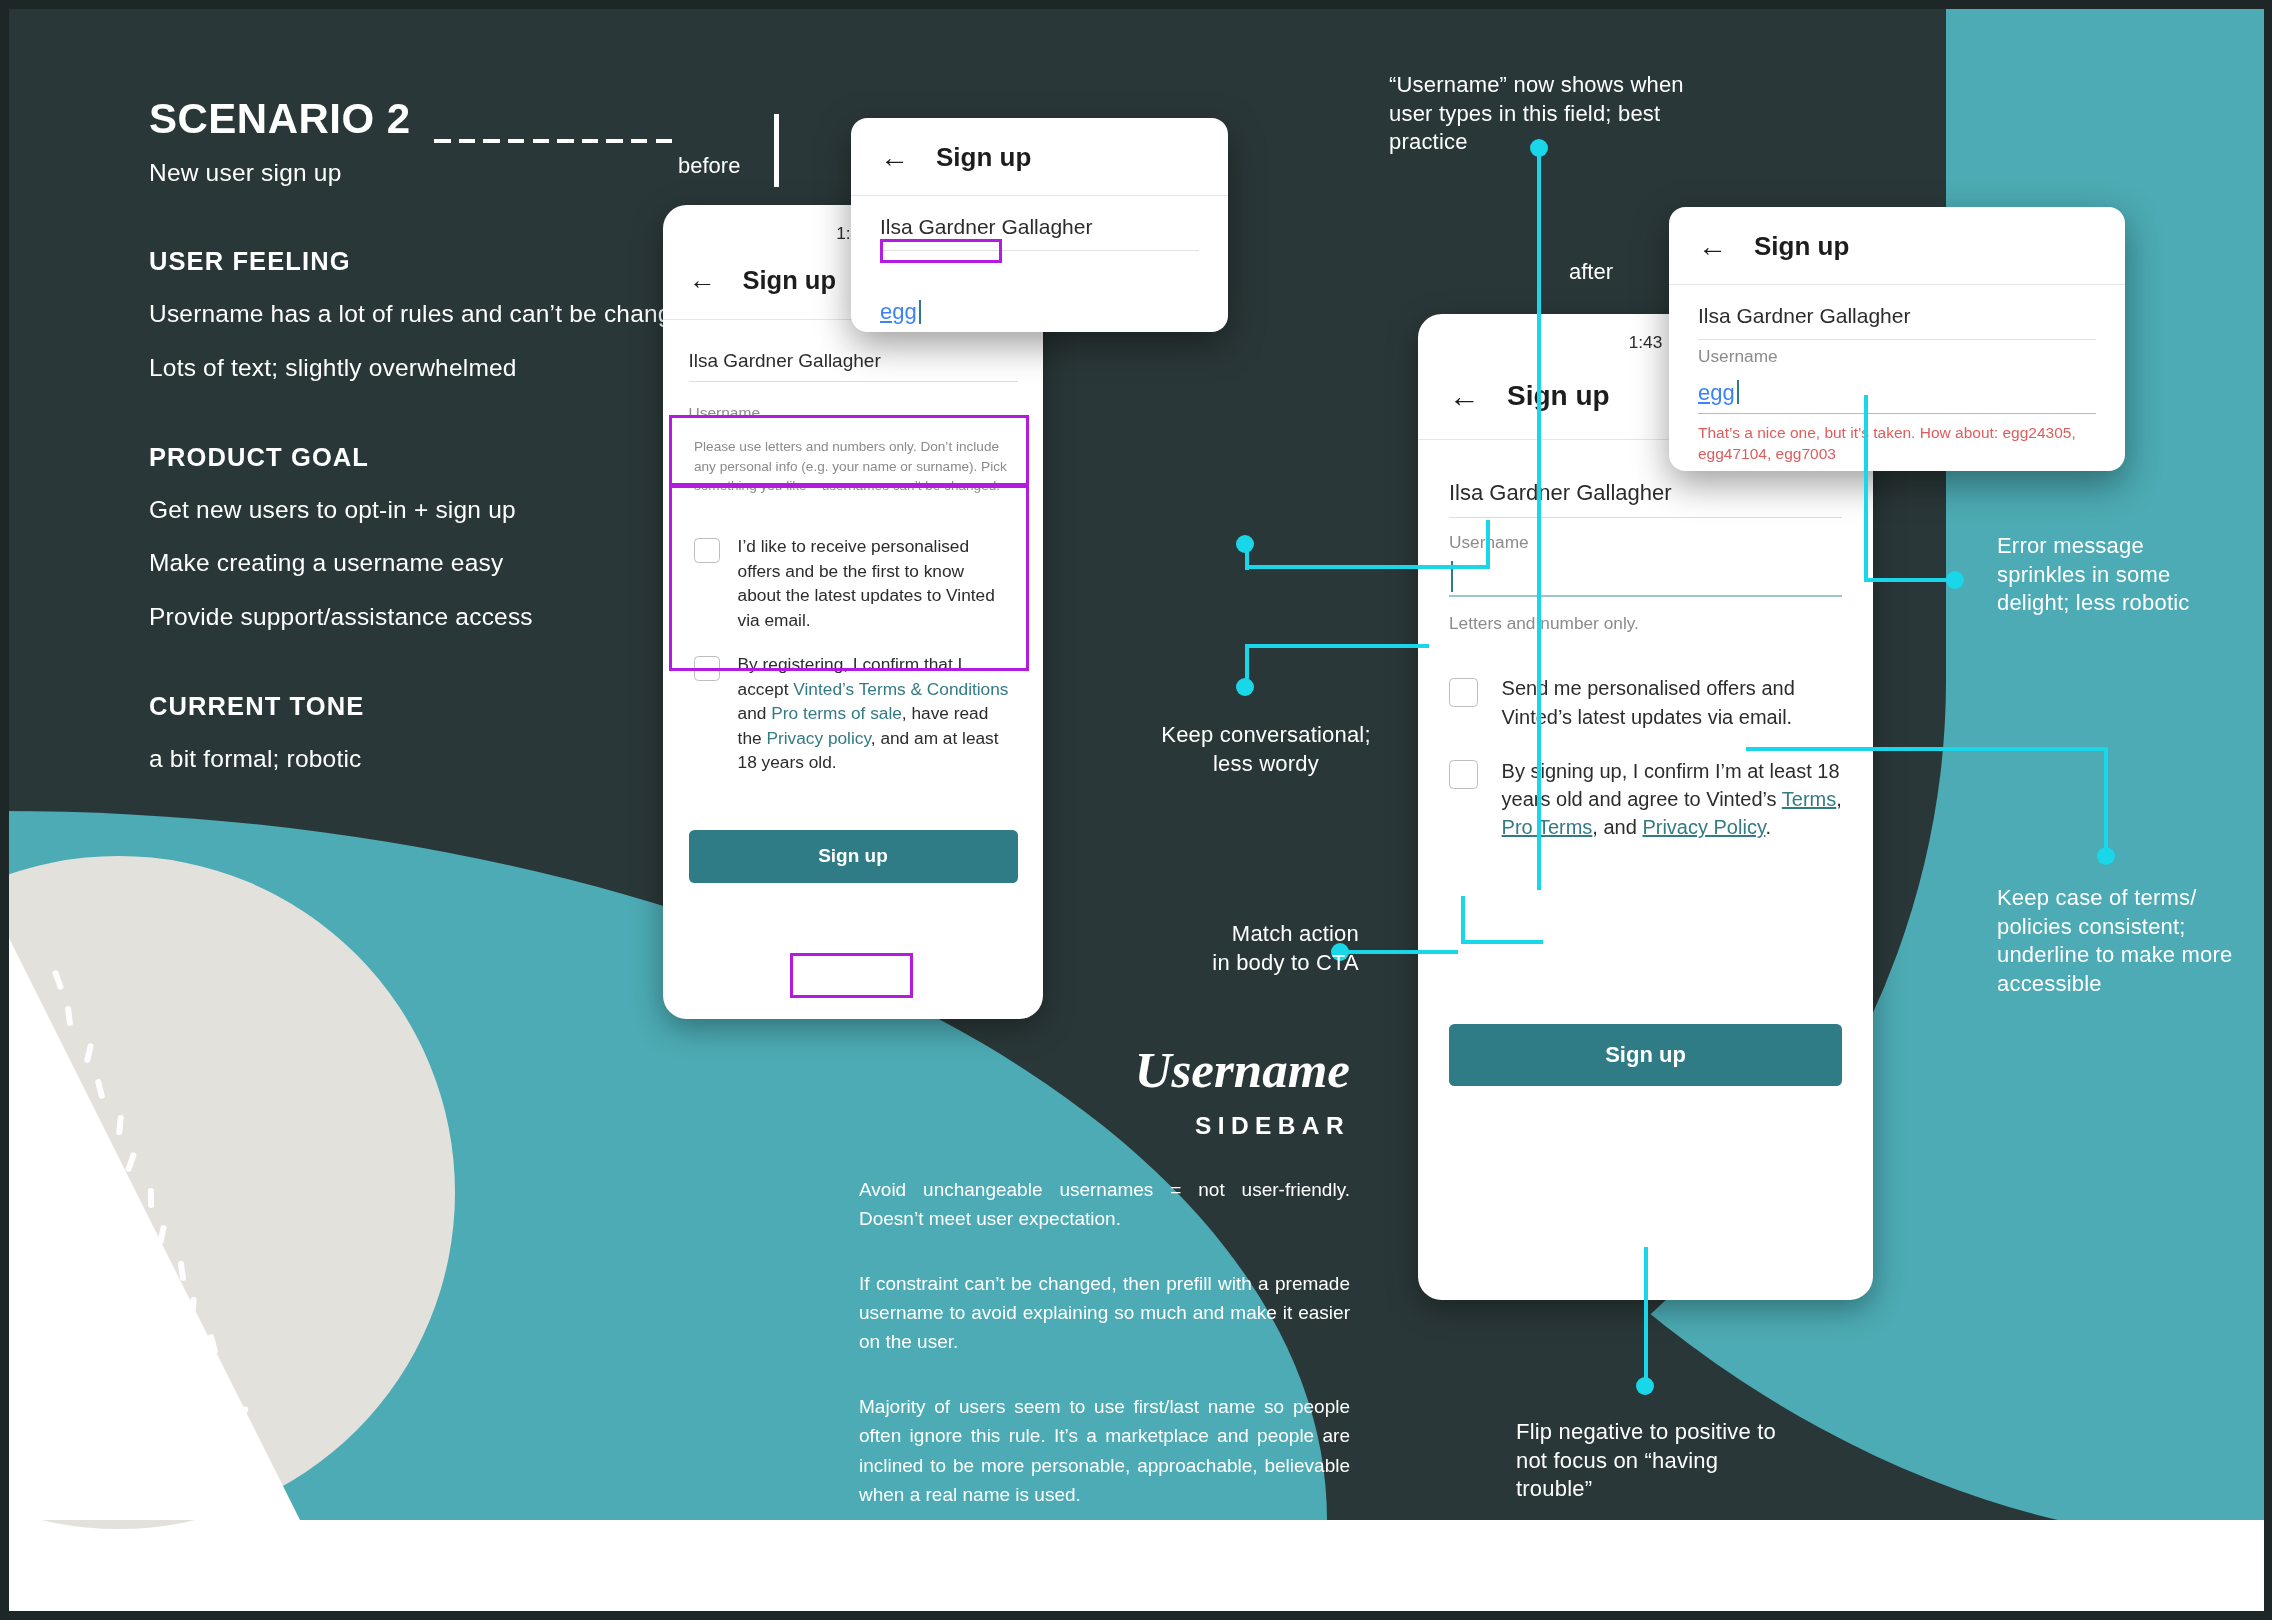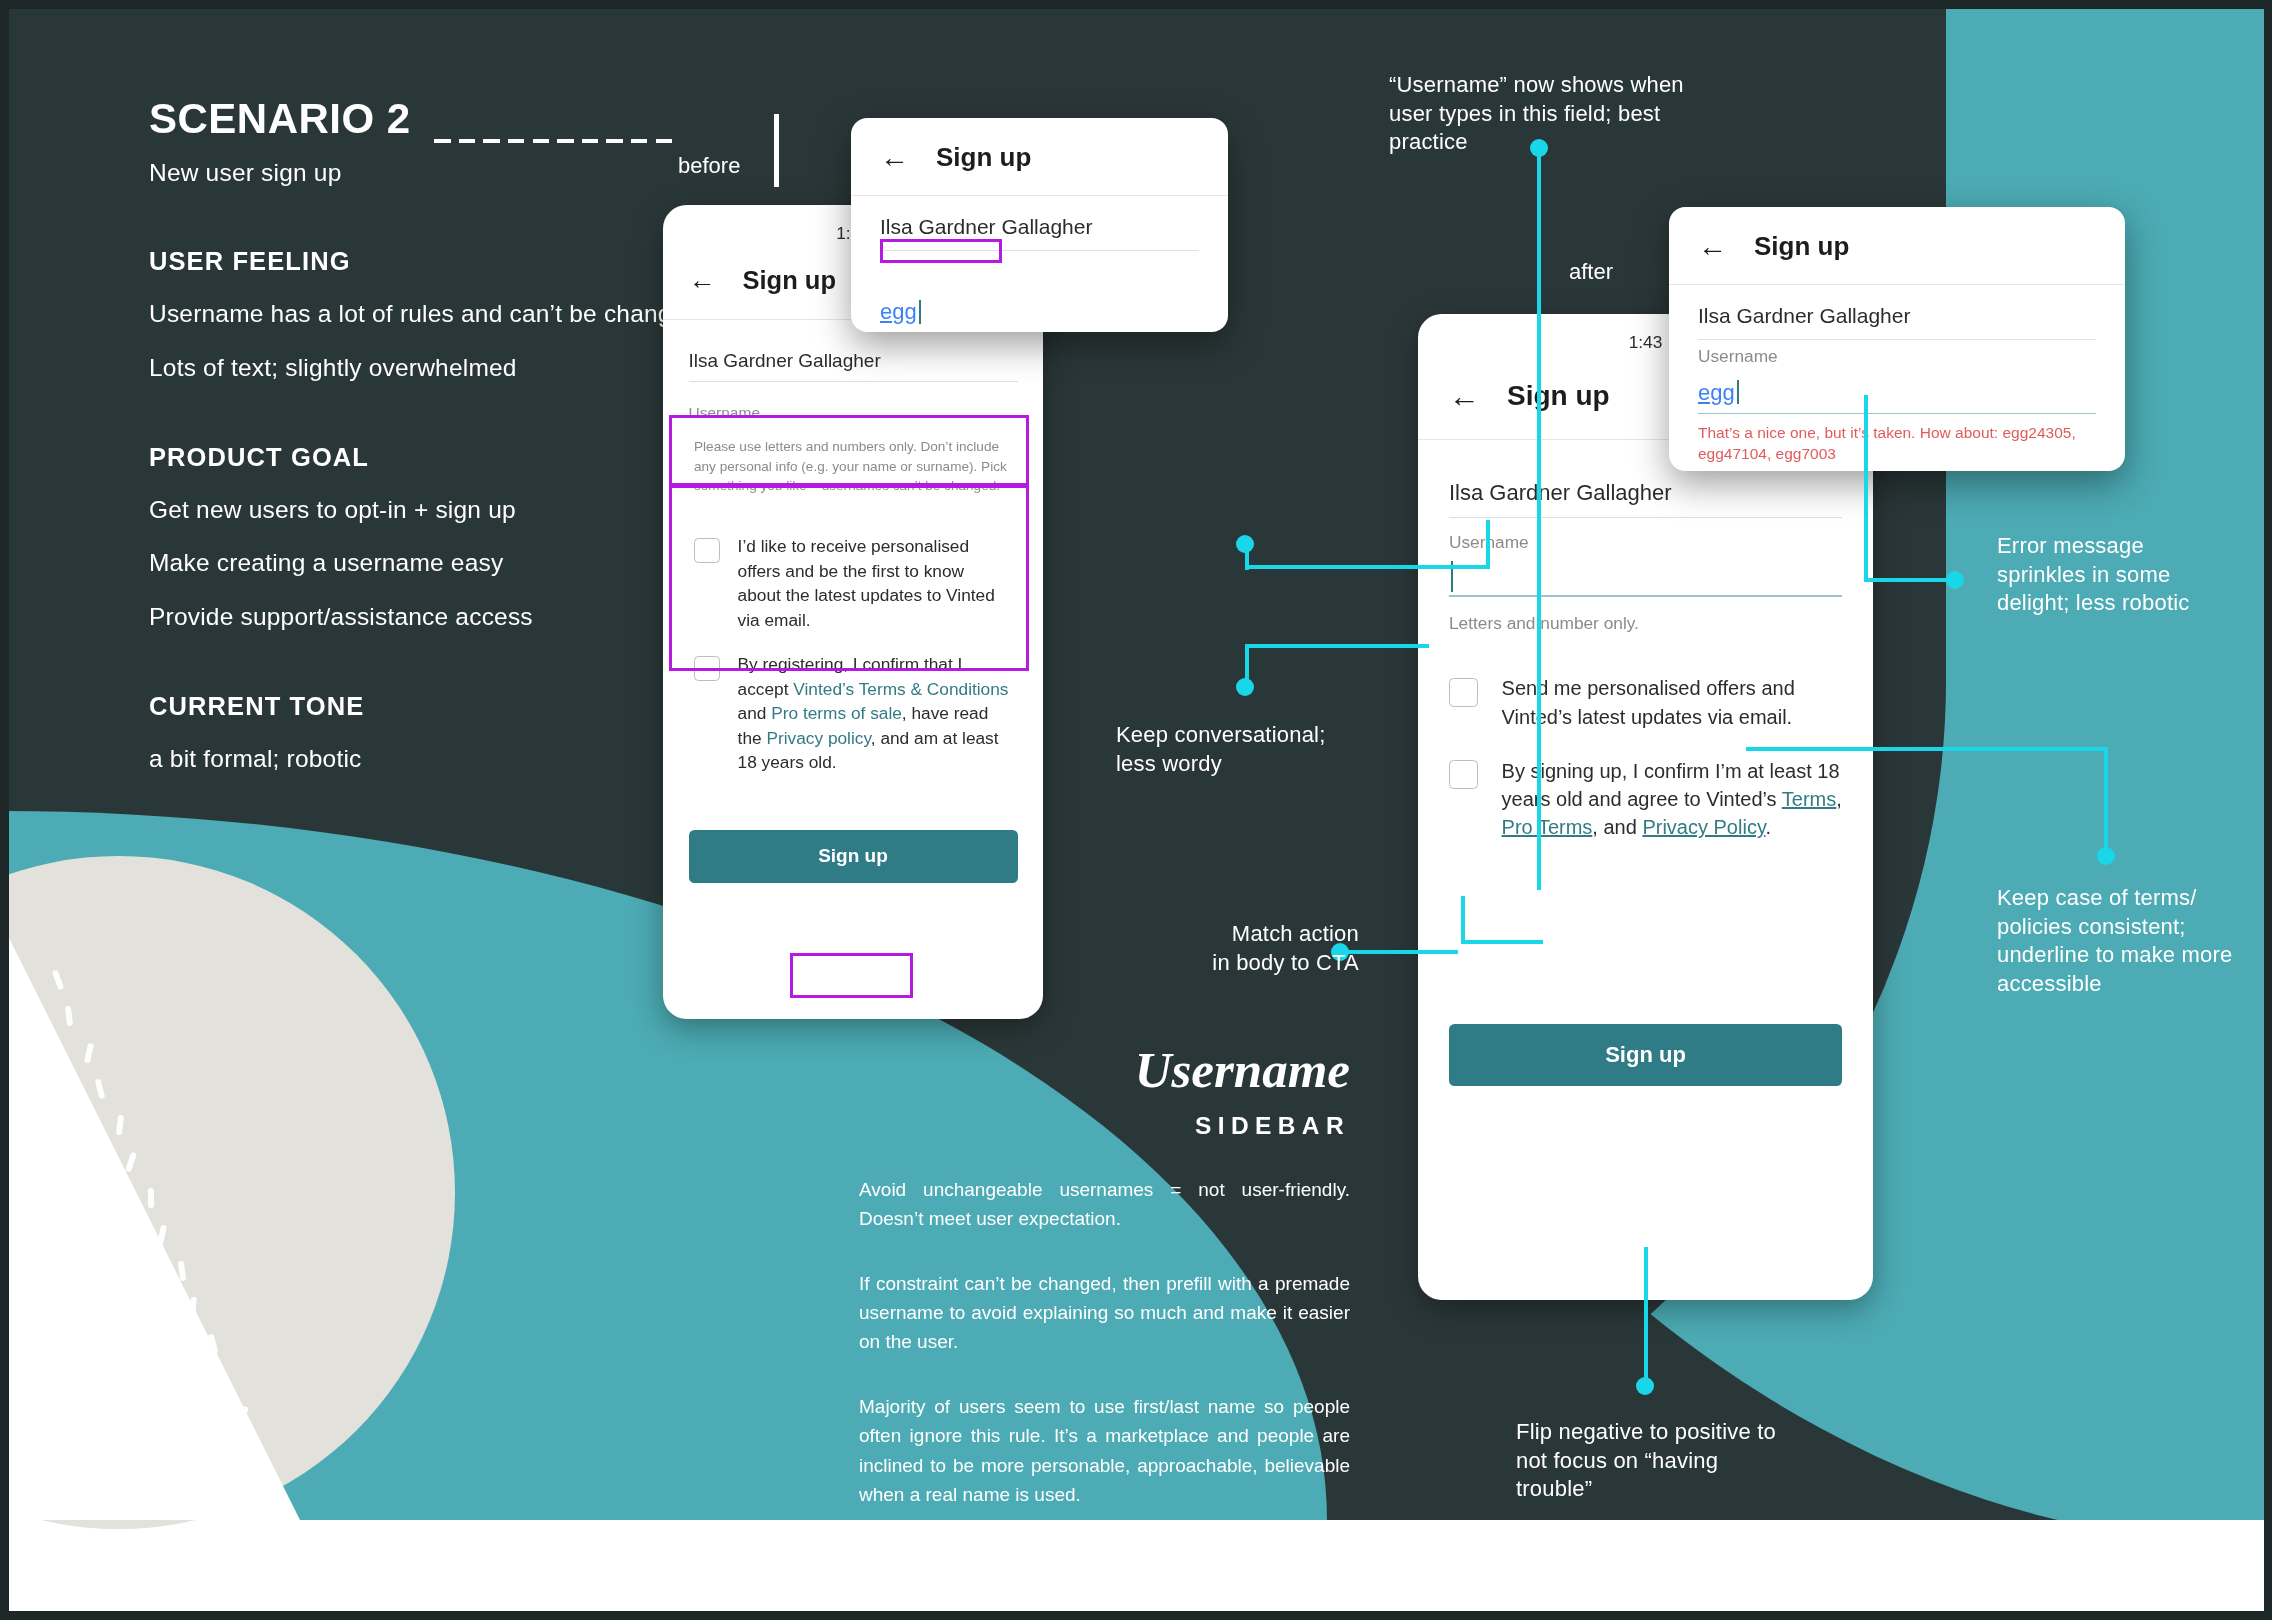--- a/index.html
+++ b/index.html
@@ -100,21 +100,21 @@
   .pc-rule{height:0.9px;background:#e2e2e2;}
   .pc-user{font-size:22px;color:#3b82f6;text-decoration:underline;padding:12.7px 0 7.3px 0;display:inline-block;}
   .caret{display:inline-block;width:2.7px;height:23.6px;background:#2f7b86;vertical-align:-4.5px;margin-left:1.8px;}
   .pc-rule-teal{height:1.4px;background:#9dc5c9;}
   .pc-err{font-size:15.5px;color:#e05c5c;line-height:1.35;padding-top:9px;}
   .pc-label{font-size:17.3px;color:#8b8b8b;padding-top:5.5px;}
 
   
   .anno{position:absolute;color:#ffffff;font-weight:300;letter-spacing:0.2px;}
   .anno.s{font-size:22px;line-height:1.30;}
-  .anno.c{text-align:left;}
+  .anno.c{text-align:center;}
   .beforeafter{position:absolute;color:#ffffff;font-size:22px;font-weight:300;}
 
   
   .ln{position:absolute;background:#19d6e8;}
   .dot{position:absolute;width:18px;height:18px;border-radius:50%;background:#19d6e8;}
 
   
   .uname-block{position:absolute;left:859px;top:1041px;width:491px;}
   .uname-title{
     font-family:"Liberation Serif", serif;font-style:italic;font-weight:700;

